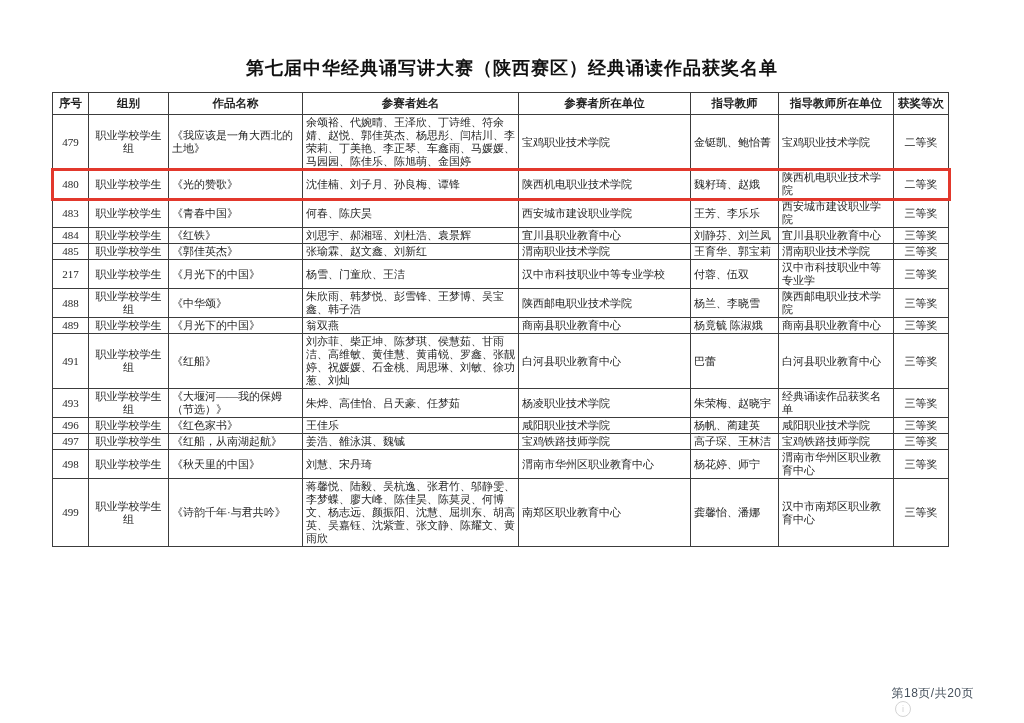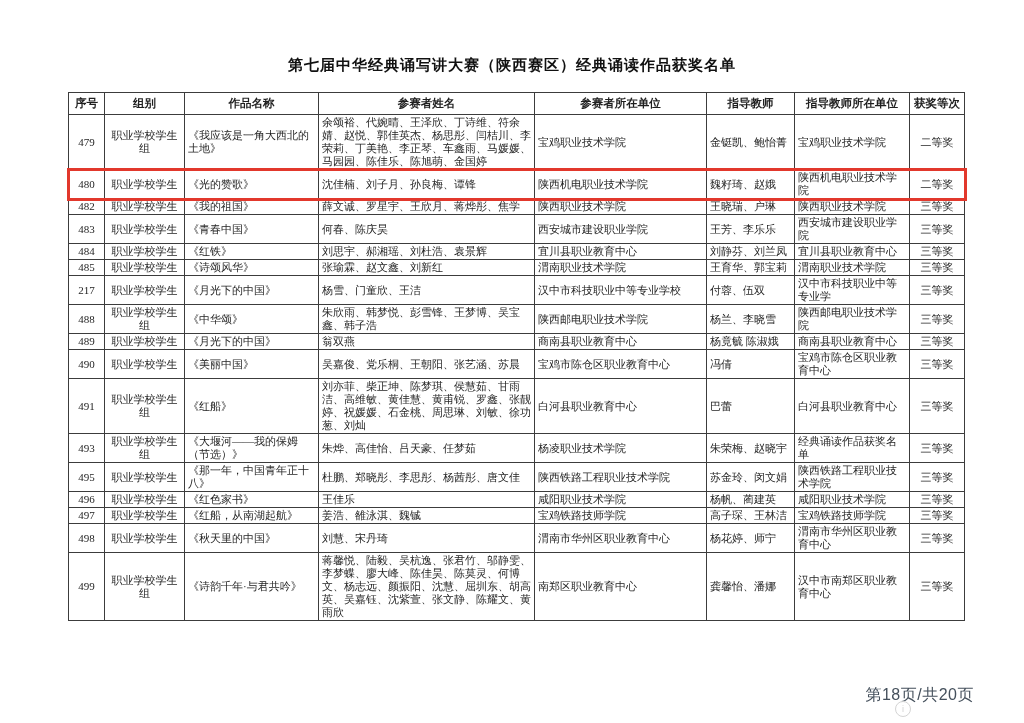--- a/index.html
+++ b/index.html
@@ -3,43 +3,43 @@
 <meta charset="utf-8">
 <style>
   html,body{margin:0;padding:0;}
   body{
     width:1024px;height:723px;background:#ffffff;position:relative;overflow:hidden;
     font-family:"Liberation Serif","DejaVu Serif",serif;color:#1f1f1f;
     -webkit-font-smoothing:antialiased;
   }
   .doc-title{
     position:absolute;top:56px;left:0;width:1024px;text-align:center;
-    font-size:15px;font-weight:bold;letter-spacing:1px;color:#111;
+    font-size:18px;font-weight:bold;letter-spacing:1px;color:#111;
     font-family:"Liberation Sans","DejaVu Sans",sans-serif;
   }
   table.award-table{
-    position:absolute;left:68px;top:92px;width:896px;
+    position:absolute;left:52px;top:92px;width:896px;
     border-collapse:collapse;table-layout:fixed;
   }
   .award-table th,.award-table td{
     border:1px solid #3c3c3c;
     font-size:11px;line-height:13px;
     padding:1px 3px;vertical-align:middle;
     word-break:break-all;overflow:hidden;
   }
   .award-table th{
     font-weight:bold;text-align:center;padding:4px 2px;font-size:11.5px;
     font-family:"Liberation Sans","DejaVu Sans",sans-serif;
   }
   .award-table td.center{text-align:center;}
   .award-table td.left{text-align:left;}
   tr.highlight{outline:3px solid #e2382c;outline-offset:-1px;position:relative;z-index:5;}
   .page-footer{
     position:absolute;top:685px;right:50px;
-    font-size:16px;color:#45505c;letter-spacing:0.5px;
+    font-size:12px;color:#45505c;letter-spacing:0.5px;
     font-family:"Liberation Sans","DejaVu Sans",sans-serif;
   }
   .watermark-circle{
     position:absolute;left:895px;top:701px;width:14px;height:14px;
     border:1.5px solid #d4d4d4;border-radius:50%;
     color:#d4d4d4;font-size:9px;line-height:14px;text-align:center;
     font-family:"Liberation Sans","DejaVu Sans",sans-serif;
   }
 </style>
 </head>
@@ -85,30 +85,20 @@
         <td class="center">480</td>
         <td class="center">职业学校学生</td>
         <td class="left">《光的赞歌》</td>
         <td class="left">沈佳楠、刘子月、孙良梅、谭锋</td>
         <td class="left">陕西机电职业技术学院</td>
         <td class="left">魏籽琦、赵娥</td>
         <td class="left">陕西机电职业技术学院</td>
         <td class="center">二等奖</td>
       </tr>
       <tr>
-        <td class="center">482</td>
-        <td class="center">职业学校学生</td>
-        <td class="left">《我的祖国》</td>
-        <td class="left">薛文诚、罗星宇、王欣月、蒋烨彤、焦学</td>
-        <td class="left">陕西职业技术学院</td>
-        <td class="left">王晓瑞、户琳</td>
-        <td class="left">陕西职业技术学院</td>
-        <td class="center">三等奖</td>
-      </tr>
-      <tr>
         <td class="center">483</td>
         <td class="center">职业学校学生</td>
         <td class="left">《青春中国》</td>
         <td class="left">何春、陈庆昊</td>
         <td class="left">西安城市建设职业学院</td>
         <td class="left">王芳、李乐乐</td>
         <td class="left">西安城市建设职业学院</td>
         <td class="center">三等奖</td>
       </tr>
       <tr>
@@ -117,21 +107,21 @@
         <td class="left">《红铁》</td>
         <td class="left">刘思宇、郝湘瑶、刘杜浩、袁景辉</td>
         <td class="left">宜川县职业教育中心</td>
         <td class="left">刘静芬、刘兰凤</td>
         <td class="left">宜川县职业教育中心</td>
         <td class="center">三等奖</td>
       </tr>
       <tr>
         <td class="center">485</td>
         <td class="center">职业学校学生</td>
-        <td class="left">《诗颂风华》</td>
+        <td class="left">《郭佳英杰》</td>
         <td class="left">张瑜霖、赵文鑫、刘新红</td>
         <td class="left">渭南职业技术学院</td>
         <td class="left">王育华、郭宝莉</td>
         <td class="left">渭南职业技术学院</td>
         <td class="center">三等奖</td>
       </tr>
       <tr>
         <td class="center">217</td>
         <td class="center">职业学校学生</td>
         <td class="left">《月光下的中国》</td>
@@ -155,60 +145,40 @@
         <td class="center">489</td>
         <td class="center">职业学校学生</td>
         <td class="left">《月光下的中国》</td>
         <td class="left">翁双燕</td>
         <td class="left">商南县职业教育中心</td>
         <td class="left">杨竟毓 陈淑娥</td>
         <td class="left">商南县职业教育中心</td>
         <td class="center">三等奖</td>
       </tr>
       <tr>
-        <td class="center">490</td>
-        <td class="center">职业学校学生</td>
-        <td class="left">《美丽中国》</td>
-        <td class="left">吴嘉俊、党乐桐、王朝阳、张艺涵、苏晨</td>
-        <td class="left">宝鸡市陈仓区职业教育中心</td>
-        <td class="left">冯倩</td>
-        <td class="left">宝鸡市陈仓区职业教育中心</td>
-        <td class="center">三等奖</td>
-      </tr>
-      <tr>
         <td class="center">491</td>
         <td class="center">职业学校学生组</td>
         <td class="left">《红船》</td>
         <td class="left">刘亦菲、柴正坤、陈梦琪、侯慧茹、甘雨洁、高维敏、黄佳慧、黄甫锐、罗鑫、张靓婷、祝媛媛、石金桃、周思琳、刘敏、徐功葱、刘灿</td>
         <td class="left">白河县职业教育中心</td>
         <td class="left">巴蕾</td>
         <td class="left">白河县职业教育中心</td>
         <td class="center">三等奖</td>
       </tr>
       <tr>
         <td class="center">493</td>
         <td class="center">职业学校学生组</td>
         <td class="left">《大堰河——我的保姆（节选）》</td>
         <td class="left">朱烨、高佳怡、吕天豪、任梦茹</td>
         <td class="left">杨凌职业技术学院</td>
         <td class="left">朱荣梅、赵晓宇</td>
         <td class="left">经典诵读作品获奖名单</td>
         <td class="center">三等奖</td>
       </tr>
       <tr>
-        <td class="center">495</td>
-        <td class="center">职业学校学生</td>
-        <td class="left">《那一年，中国青年正十八》</td>
-        <td class="left">杜鹏、郑晓彤、李思彤、杨茜彤、唐文佳</td>
-        <td class="left">陕西铁路工程职业技术学院</td>
-        <td class="left">苏金玲、闵文娟</td>
-        <td class="left">陕西铁路工程职业技术学院</td>
-        <td class="center">三等奖</td>
-      </tr>
-      <tr>
         <td class="center">496</td>
         <td class="center">职业学校学生</td>
         <td class="left">《红色家书》</td>
         <td class="left">王佳乐</td>
         <td class="left">咸阳职业技术学院</td>
         <td class="left">杨帆、蔺建英</td>
         <td class="left">咸阳职业技术学院</td>
         <td class="center">三等奖</td>
       </tr>
       <tr>

